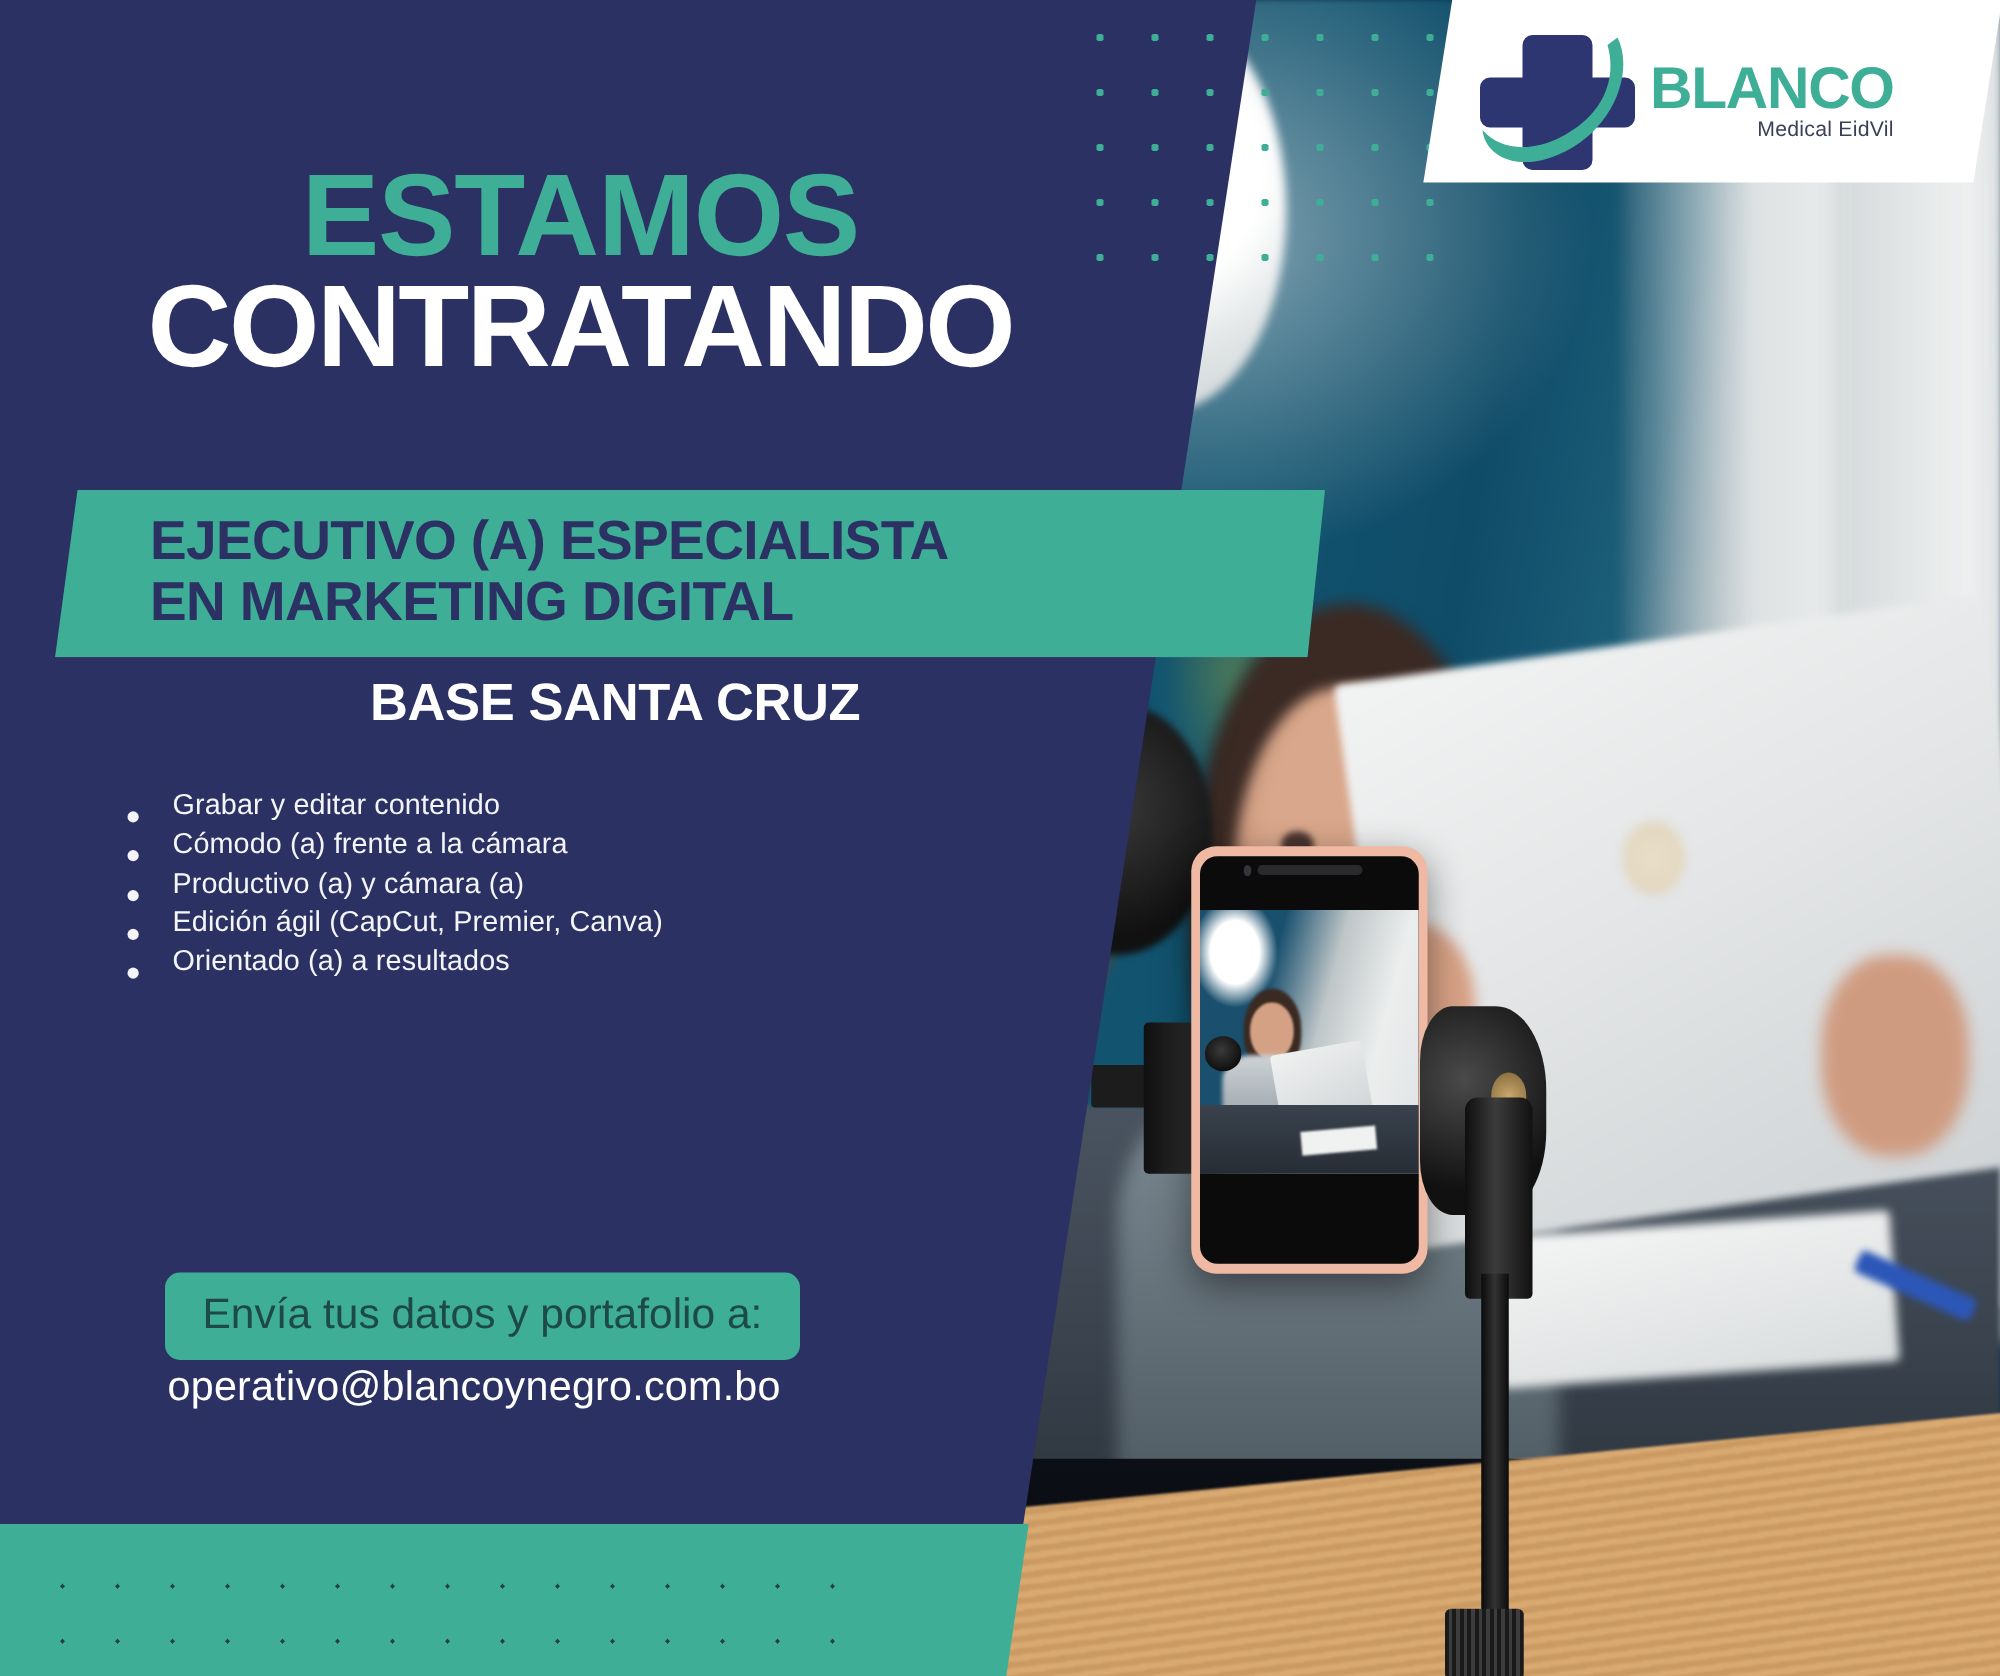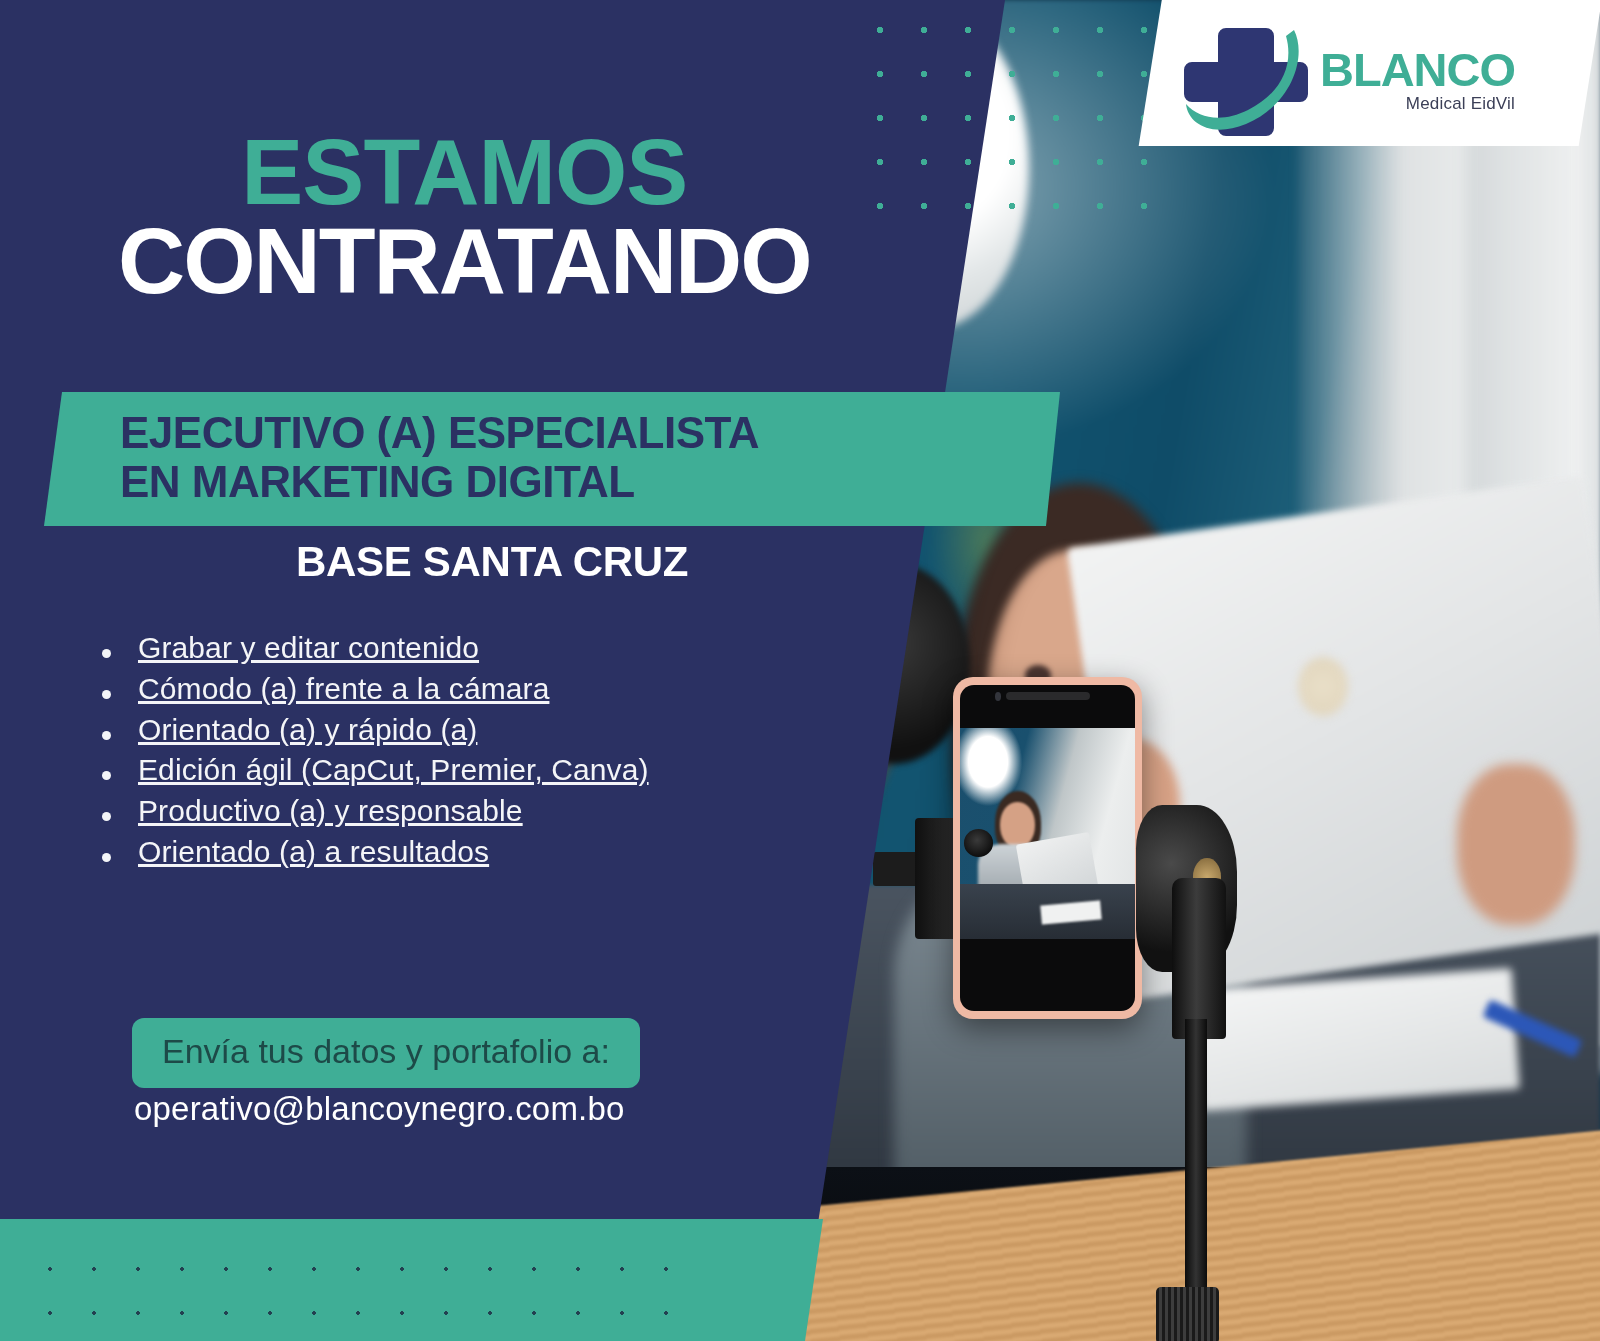--- a/index.html
+++ b/index.html
@@ -343,24 +343,23 @@
     letter-spacing:-.3px;
   }
 
   
   .bullets {
     position:absolute; left:96px; top:628px;
     list-style:none;
   }
   .bullets li {
     position:relative;
-    color:#f4f5f8; font-size:30px; line-height:1.36;
+    color:#f4f5f8; font-size:23px; line-height:1.36;
     padding-left:42px; font-weight:300;
     letter-spacing:.1px;
-    text-decoration:underline;
   }
   .bullets li::before {
     content:""; position:absolute; left:6px; top:21px;
     width:9px; height:9px; border-radius:50%; background:#f4f5f8;
   }
 
   
   .cta-pill {
     position:absolute; left:132px; top:1018px;
     padding:14px 30px 17px;
@@ -460,23 +459,22 @@
   <div class="title-banner"></div>
   <div class="title-text">
     <div>EJECUTIVO (A) ESPECIALISTA</div>
     <div>EN MARKETING DIGITAL</div>
   </div>
   <div class="subtitle">BASE SANTA CRUZ</div>
 
   <ul class="bullets">
     <li>Grabar y editar contenido</li>
     <li>Cómodo (a) frente a la cámara</li>
-    <li>Orientado (a) y rápido (a)</li>
+    <li>Productivo (a) y cámara (a)</li>
     <li>Edición ágil (CapCut, Premier, Canva)</li>
-    <li>Productivo (a) y responsable</li>
     <li>Orientado (a) a resultados</li>
   </ul>
 
   <div class="cta-pill">Envía tus datos y portafolio a:</div>
   <div class="email">operativo@blancoynegro.com.bo</div>
 
   <div class="teal-band">
     <div class="band-dots"></div>
   </div>
 

